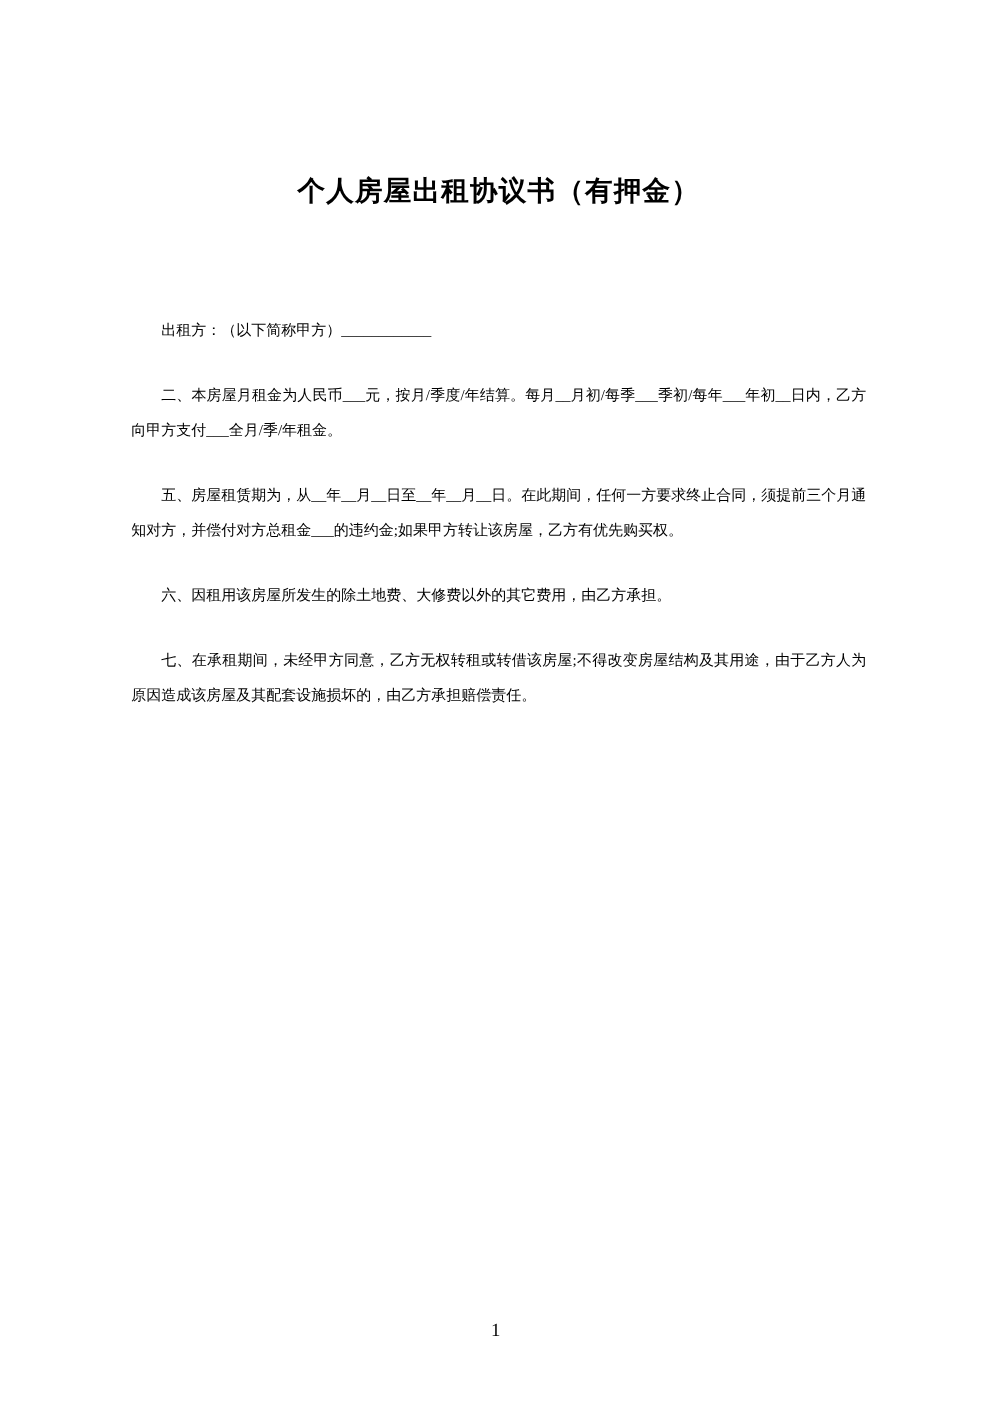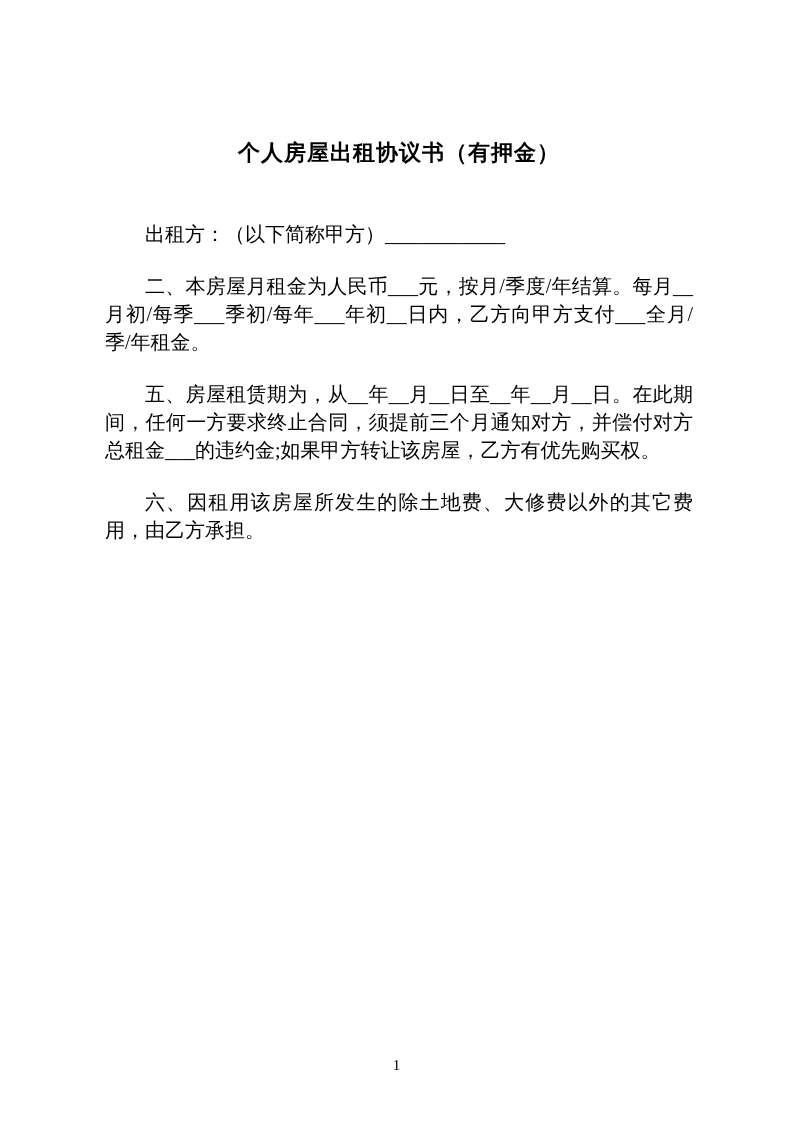--- a/index.html
+++ b/index.html
@@ -17,25 +17,25 @@
     padding: 138px 100px 0 105px;
     font-family: "Liberation Serif", "DejaVu Serif", serif;
     color: #000000;
     overflow: hidden;
   }
   .doc-title {
     font-family: "Liberation Sans", "DejaVu Sans", sans-serif;
     font-size: 22px;
     font-weight: bold;
     text-align: center;
-    margin: 0 0 52px 0;
+    margin: 0 0 82px 0;
     letter-spacing: 1px;
   }
   .doc-body p {
-    font-size: 20px;
+    font-size: 12px;
     line-height: 28px;
     margin: 0 0 24px 0;
     text-align: justify;
     text-indent: 2em;
     word-break: break-all;
   }
   .page-number {
     position: absolute;
     bottom: 48px;
     left: 0;
@@ -49,16 +49,17 @@
 <body>
 
 <div class="page">
   <h1 class="doc-title">个人房屋出租协议书（有押金）</h1>
 
   <div class="doc-body">
     <p>出租方：（以下简称甲方）____________</p>
     <p>二、本房屋月租金为人民币___元，按月/季度/年结算。每月__月初/每季___季初/每年___年初__日内，乙方向甲方支付___全月/季/年租金。</p>
     <p>五、房屋租赁期为，从__年__月__日至__年__月__日。在此期间，任何一方要求终止合同，须提前三个月通知对方，并偿付对方总租金___的违约金;如果甲方转让该房屋，乙方有优先购买权。</p>
     <p>六、因租用该房屋所发生的除土地费、大修费以外的其它费用，由乙方承担。</p>
+    <p>七、在承租期间，未经甲方同意，乙方无权转租或转借该房屋;不得改变房屋结构及其用途，由于乙方人为原因造成该房屋及其配套设施损坏的，由乙方承担赔偿责任。</p>
   </div>
 
   <div class="page-number">1</div>
 </div>
 
 </body></html>

